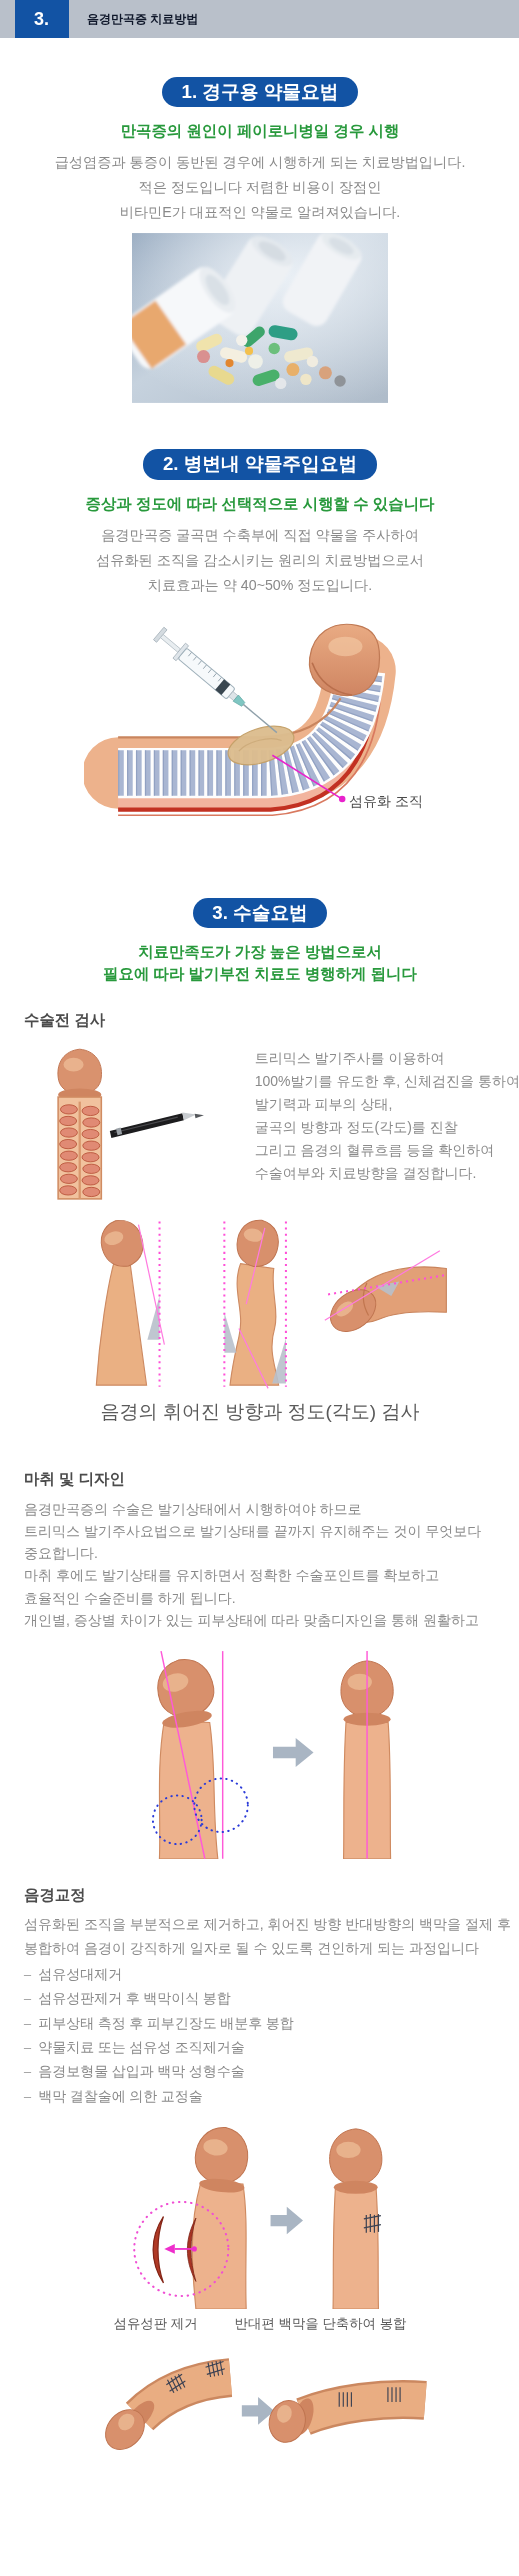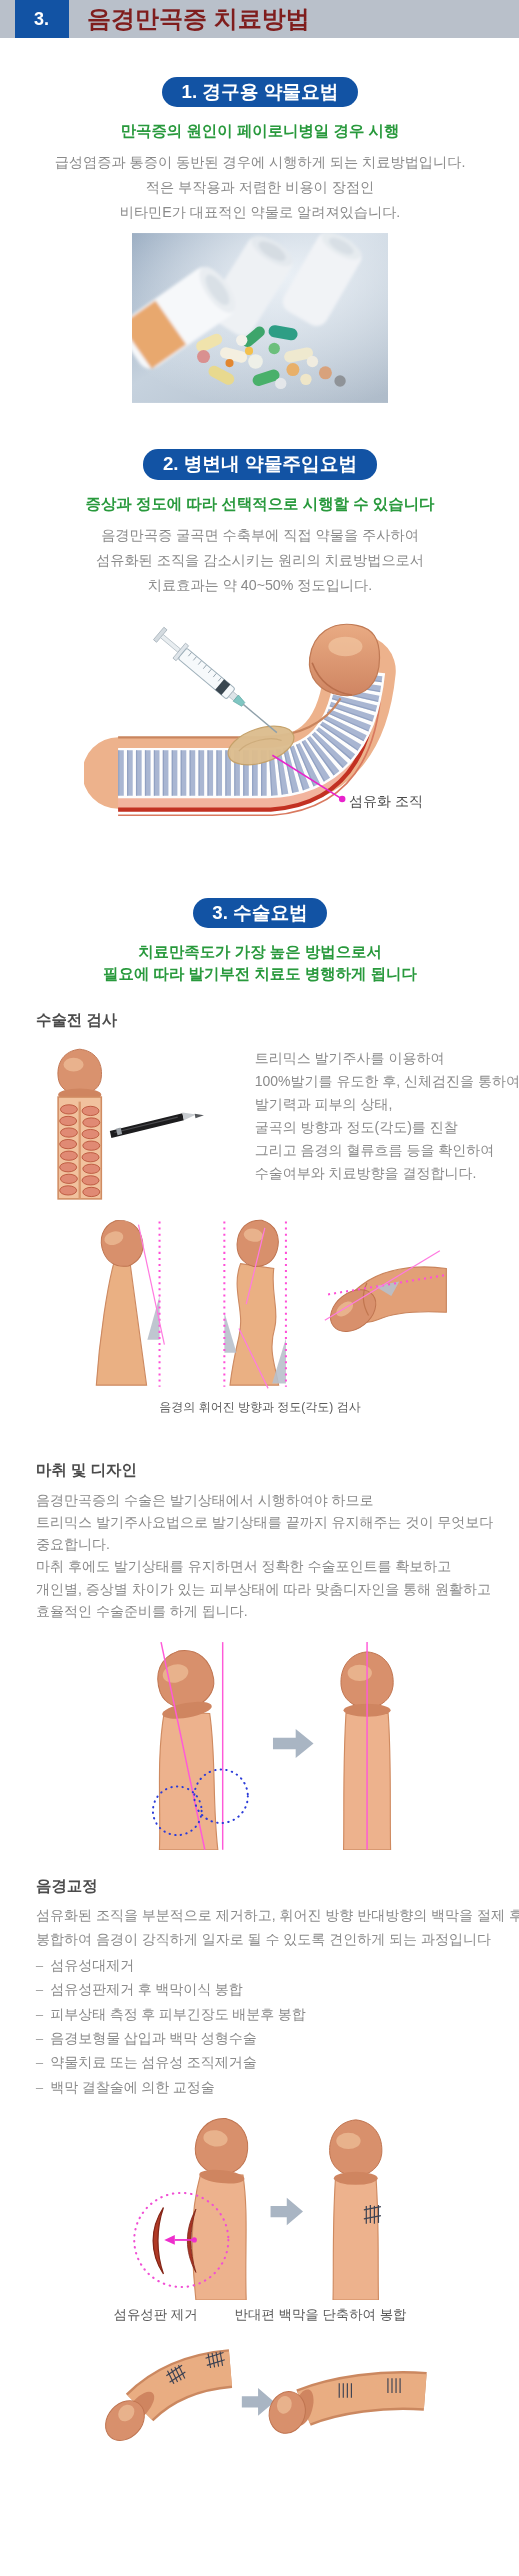--- a/index.html
+++ b/index.html
@@ -3,45 +3,45 @@
 <meta charset="utf-8">
 <style>
   html,body{margin:0;padding:0;background:#fff;}
   .page{position:relative;width:520px;height:2576px;background:#fff;overflow:hidden;
         font-family:"Liberation Sans","DejaVu Sans",sans-serif;}
   
   .topbar{position:relative;width:520px;height:38px;background:#b9c0ca;}
   .numbox{position:absolute;left:14.6px;top:0;width:54px;height:38px;background:#1253a4;
           color:#fff;font-weight:bold;font-size:18px;display:flex;align-items:center;justify-content:center;}
   .topbar-title{position:absolute;left:87px;top:0;height:38px;line-height:38px;
-          color:#7f1d1d;font-weight:bold;font-size:24px;white-space:nowrap;}
+          color:#0f172a;font-weight:bold;font-size:12px;white-space:nowrap;}
   
   .badge{background:#1253a4;color:#fff;font-weight:bold;font-size:18.7px;line-height:22px;
          padding:4.1px 19.5px;width:fit-content;margin:0 auto;text-align:center;white-space:nowrap;border-radius:15px;}
   .mt48{margin-top:39px}.mt57{margin-top:46px}.mt77{margin-top:63px}
   .green-h{color:#28993c;font-weight:bold;font-size:15.4px;line-height:22px;text-align:center;margin-top:13px;white-space:nowrap;}
   .body-p{color:#8a8a8a;font-size:14.2px;line-height:25px;text-align:center;margin-top:8.1px;}
   .body-p div{white-space:nowrap;}
   .body-p.tight{line-height:23.6px;margin-top:9.7px;}
   
   .fig{position:relative;}
   .photo{display:block;margin:8.1px auto 0;}
   .inj-fig{width:416px;height:218px;margin-top:19.5px;}
   .inj-svg{position:absolute;left:84px;top:0;}
   .fig-label{position:absolute;left:349px;top:176px;color:#4b4b4b;font-size:14px;white-space:nowrap;}
   
-  .sub{padding-left:36px;}
+  .sub{padding-left:24px;}
   .sub-title{font-size:15.4px;font-weight:bold;color:#4b4b4b;margin-top:24.4px;white-space:nowrap;}
   .sub-p{color:#8a8a8a;font-size:14px;line-height:22.3px;margin-top:7.3px;}
   .sub-p div{white-space:nowrap;}
   .preop-row{display:flex;align-items:flex-start;margin-top:11.4px;padding-left:45px;gap:38px;}
   .preop-text{margin-left:9.7px;margin-top:4.9px;color:#8a8a8a;font-size:14px;line-height:23px;}
   .preop-text div{white-space:nowrap;}
   .angles{display:block;margin:11.4px auto 0;}
-  .caption{color:#5a5a5a;font-size:12px;text-align:center;margin-top:9.7px;white-space:nowrap;}
+  .caption{color:#5a5a5a;font-size:19px;text-align:center;margin-top:9.7px;white-space:nowrap;}
   .bullets{color:#8a8a8a;font-size:14px;line-height:24.4px;margin-top:2.4px;}
   .bullet{white-space:nowrap;font-family:Liberation Serif, serif;}
   .bullet .dash{margin-right:7.3px;}
   .fig-center{display:block;margin:14.6px auto 0;}
   .cap-row{display:flex;justify-content:center;gap:37px;margin-top:6.5px;}
   .cap-row span{color:#5a5a5a;font-size:13.4px;white-space:nowrap;}
 </style>
 </head>
 <body>
 
@@ -51,21 +51,21 @@
     <div class="numbox">
       <span>3.</span>
     </div>
     <div class="topbar-title">음경만곡증 치료방법</div>
   </div>
 
   <div class="badge mt48">1. 경구용 약물요법</div>
   <div class="green-h">만곡증의 원인이 페이로니병일 경우 시행</div>
   <div class="body-p">
     <div>급성염증과 통증이 동반된 경우에 시행하게 되는 치료방법입니다.</div>
-    <div>적은 부작용과 저렴한 비용이 장점인</div>
+    <div>적은 정도입니다 저렴한 비용이 장점인</div>
     <div>비타민E가 대표적인 약물로 알려져있습니다.</div>
   </div>
 
   <svg class="photo" width="256" height="170" viewBox="0 0 315 209">
     <defs>
       <linearGradient id="pbg" x1="0" y1="0" x2="1" y2="1">
         <stop offset="0" stop-color="#8ba0b8"></stop>
           <stop offset="0.45" stop-color="#c6d2de"></stop>
           <stop offset="1" stop-color="#aebbc9"></stop>
       </linearGradient>
@@ -294,22 +294,22 @@
   </svg>
   <div class="caption">음경의 휘어진 방향과 정도(각도) 검사</div>
 
   <div class="sub">
     <div class="sub-title" style="margin-top:44px">마취 및 디자인</div>
     <div class="sub-p">
       <div>음경만곡증의 수술은 발기상태에서 시행하여야 하므로</div>
       <div>트리믹스 발기주사요법으로 발기상태를 끝까지 유지해주는 것이 무엇보다</div>
       <div>중요합니다.</div>
       <div>마취 후에도 발기상태를 유지하면서 정확한 수술포인트를 확보하고</div>
+      <div>효율적인 수술준비를 하게 됩니다.</div>
       <div>개인별, 증상별 차이가 있는 피부상태에 따라 맞춤디자인을 통해 원활하고</div>
-      <div>효율적인 수술준비를 하게 됩니다.</div>
     </div>
   </div>
 
   <svg class="fig-center" width="292" height="213" viewBox="0 0 360 262">
     <g>
       <path d="M62,92 C52,150 58,210 56,262 L128,262 C121,200 126,150 118,94 Z" fill="#edb28d" stroke="#cf8a60" stroke-width="1.4"></path>
       <g transform="rotate(-14 88 52)">
         <path d="M88,16 C64,18 52,36 54,60 C56,76 70,86 88,88 C106,86 120,76 122,60 C124,36 112,18 88,16 Z" fill="#d8906c" stroke="#bf7450" stroke-width="1.2"></path>
         <ellipse cx="78" cy="42" rx="16" ry="11" fill="#efc09a" opacity="0.7"></ellipse>
       </g>
@@ -332,22 +332,22 @@
   <div class="sub">
     <div class="sub-title" style="margin-top:26px">음경교정</div>
     <div class="sub-p" style="line-height:23.6px">
       <div>섬유화된 조직을 부분적으로 제거하고, 휘어진 방향 반대방향의 백막을 절제 후</div>
       <div>봉합하여 음경이 강직하게 일자로 될 수 있도록 견인하게 되는 과정입니다</div>
     </div>
     <div class="bullets">
       <div class="bullet"><span class="dash">–</span><span>섬유성대제거</span></div>
       <div class="bullet"><span class="dash">–</span><span>섬유성판제거 후 백막이식 봉합</span></div>
       <div class="bullet"><span class="dash">–</span><span>피부상태 측정 후 피부긴장도 배분후 봉합</span></div>
+      <div class="bullet"><span class="dash">–</span><span>약물치료 또는 섬유성 조직제거술</span></div>
       <div class="bullet"><span class="dash">–</span><span>음경보형물 삽입과 백막 성형수술</span></div>
-      <div class="bullet"><span class="dash">–</span><span>약물치료 또는 섬유성 조직제거술</span></div>
       <div class="bullet"><span class="dash">–</span><span>백막 결찰술에 의한 교정술</span></div>
     </div>
   </div>
 
   <svg class="fig-center" width="268" height="185" viewBox="0 0 330 228">
     <g>
       <path d="M92,72 C76,130 82,185 86,228 L148,228 C146,170 151,120 144,74 Z" fill="#edb28d" stroke="#cf8a60" stroke-width="1.4"></path>
       <g transform="rotate(8 118 38)">
         <path d="M118,4 C96,6 84,24 86,46 C88,62 100,72 118,74 C136,72 148,62 150,46 C152,24 140,6 118,4 Z" fill="#d8906c" stroke="#bf7450" stroke-width="1.2"></path>
         <ellipse cx="109" cy="30" rx="15" ry="10" fill="#efc09a" opacity="0.7"></ellipse>

